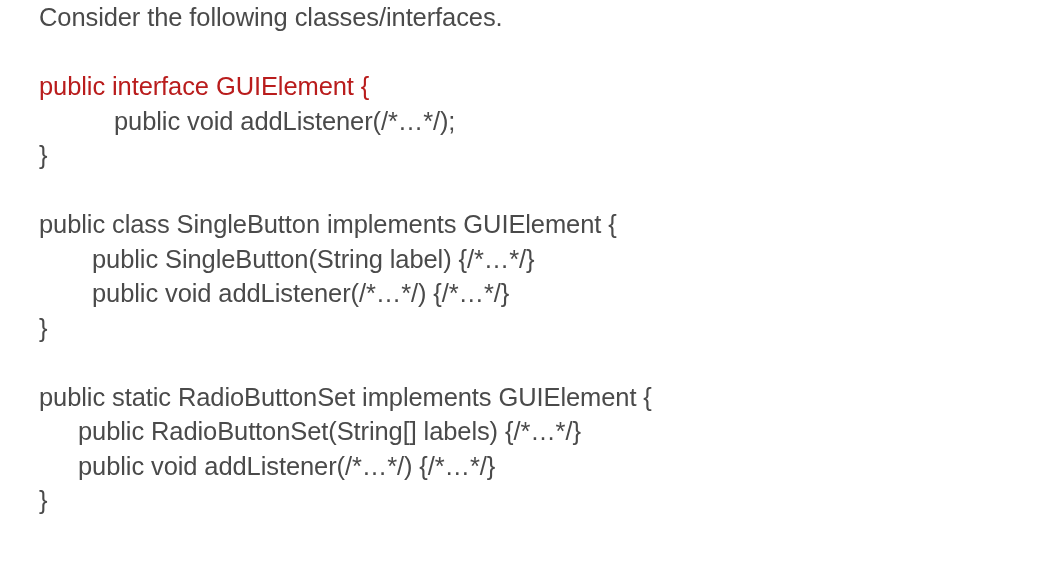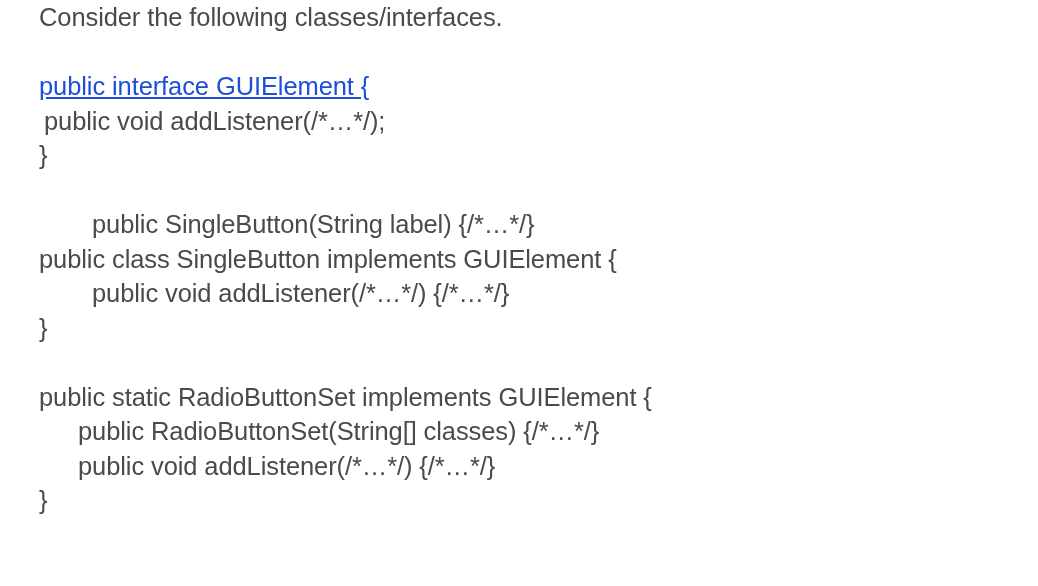--- a/index.html
+++ b/index.html
@@ -36,45 +36,45 @@
     white-space: pre;
     letter-spacing: -0.1px;
     font-weight: 400;
     margin: 0;
     padding: 0 0 0 39px;
     box-sizing: border-box;
   }
   .line.blank {
     height: 34.5px;
   }
-  .indent-1 { padding-left: 44px; }
+  .indent-1 { padding-left: 114px; }
   .indent-2 { padding-left: 92px; }
   .indent-3 { padding-left: 78px; }
 </style>
 </head>
 <body>
 
 <div id="slide" style="background: rgb(255, 255, 255);">
   <div class="text-body">
 
     <p class="line" style="color: rgb(74, 74, 74);">Consider the following classes/interfaces.</p>
     <p class="line blank" style="color: rgb(74, 74, 74);">&nbsp;</p>
 
-    <p class="line" style="color: #1d4ed8; text-decoration: underline;">public interface GUIElement {</p>
+    <p class="line" style="color: #b91c1c;">public interface GUIElement {</p>
     <p class="line indent-1" style="color: rgb(74, 74, 74);">public void addListener(/*…*/);</p>
     <p class="line" style="color: rgb(74, 74, 74);">}</p>
     <p class="line blank" style="color: rgb(74, 74, 74);">&nbsp;</p>
 
+    <p class="line" style="color: rgb(74, 74, 74);">public class SingleButton implements GUIElement {</p>
     <p class="line indent-2" style="color: rgb(74, 74, 74);">public SingleButton(String label) {/*…*/}</p>
-    <p class="line" style="color: rgb(74, 74, 74);">public class SingleButton implements GUIElement {</p>
     <p class="line indent-2" style="color: rgb(74, 74, 74);">public void addListener(/*…*/) {/*…*/}</p>
     <p class="line" style="color: rgb(74, 74, 74);">}</p>
     <p class="line blank" style="color: rgb(74, 74, 74);">&nbsp;</p>
 
     <p class="line" style="color: rgb(74, 74, 74);">public static RadioButtonSet implements GUIElement {</p>
-    <p class="line indent-3" style="color: rgb(74, 74, 74);">public RadioButtonSet(String[] classes) {/*…*/}</p>
+    <p class="line indent-3" style="color: rgb(74, 74, 74);">public RadioButtonSet(String[] labels) {/*…*/}</p>
     <p class="line indent-3" style="color: rgb(74, 74, 74);">public void addListener(/*…*/) {/*…*/}</p>
     <p class="line" style="color: rgb(74, 74, 74);">}</p>
     <p class="line blank" style="color: rgb(74, 74, 74);">&nbsp;</p>
 
 
   </div>
 </div>
 
 </body></html>

